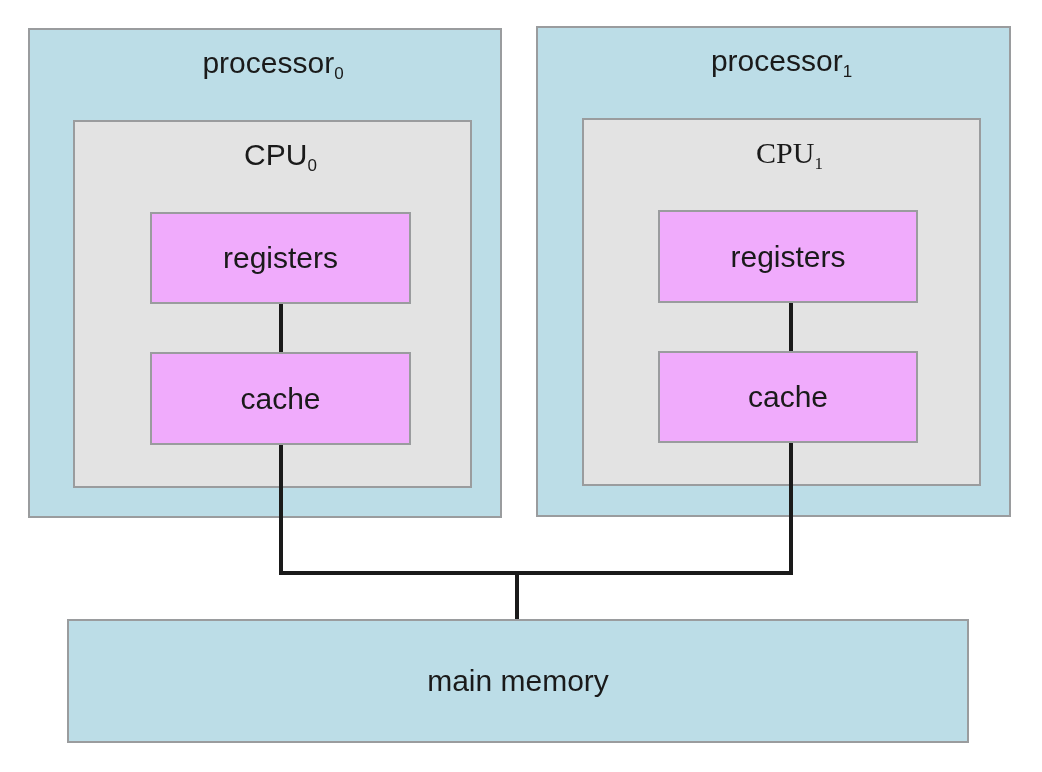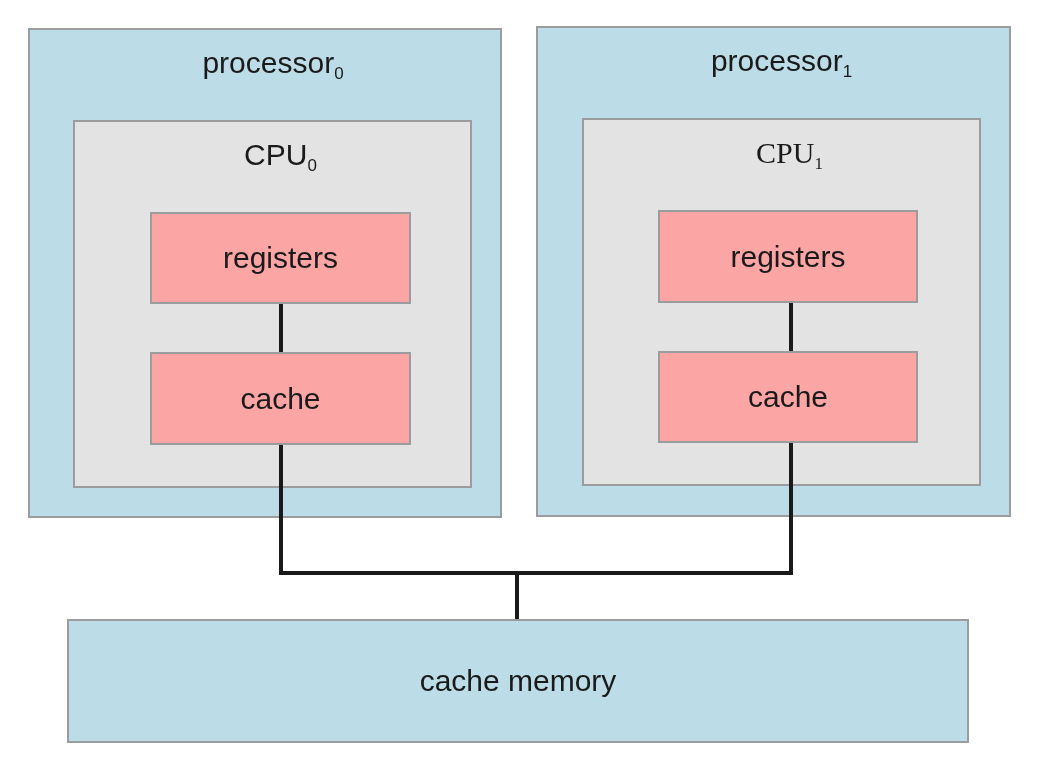--- a/index.html
+++ b/index.html
@@ -1,21 +1,21 @@
 <!DOCTYPE html>
 <html><head>
 <meta charset="utf-8">
 <style>
   html, body { margin:0; padding:0; background:#ffffff; }
   body { width:1042px; height:772px; position:relative; overflow:hidden;
          font-family: "Liberation Sans", sans-serif; color:#1a1a1a; }
   .box { position:absolute; box-sizing:border-box; border:2px solid #9a9c9e; }
   .proc { background:#bcdde7; }
   .cpu  { background:#e3e3e3; }
-  .unit { background:#fca5a5; display:flex; align-items:center; justify-content:center; font-size:30px; }
+  .unit { background:#f0abfc; display:flex; align-items:center; justify-content:center; font-size:30px; }
   .mem  { background:#bcdde7; display:flex; align-items:center; justify-content:center; font-size:30px; }
   .label { position:absolute; left:16px; right:0; text-align:center; font-size:30px; }
   .label sub { font-size:17px; vertical-align:-6px; line-height:0; }
   .wire { position:absolute; background:#1a1a1a; }
 </style>
 </head>
 <body>
 
 <div class="box proc" style="left:28px;top:28px;width:474px;height:490px;">
   <div class="label" style="top:16px;">
@@ -52,14 +52,14 @@
 </div>
 
 <div class="wire" style="left:279px;top:304px;width:4px;height:48px;"></div>
 <div class="wire" style="left:789px;top:303px;width:4px;height:48px;"></div>
 <div class="wire" style="left:279px;top:445px;width:4px;height:130px;"></div>
 <div class="wire" style="left:789px;top:443px;width:4px;height:132px;"></div>
 <div class="wire" style="left:279px;top:571px;width:514px;height:4px;"></div>
 <div class="wire" style="left:515px;top:573px;width:4px;height:47px;"></div>
 
 <div class="box mem" style="left:67px;top:619px;width:902px;height:124px;">
-  <span>cache memory</span>
+  <span>main memory</span>
 </div>
 
 </body></html>

